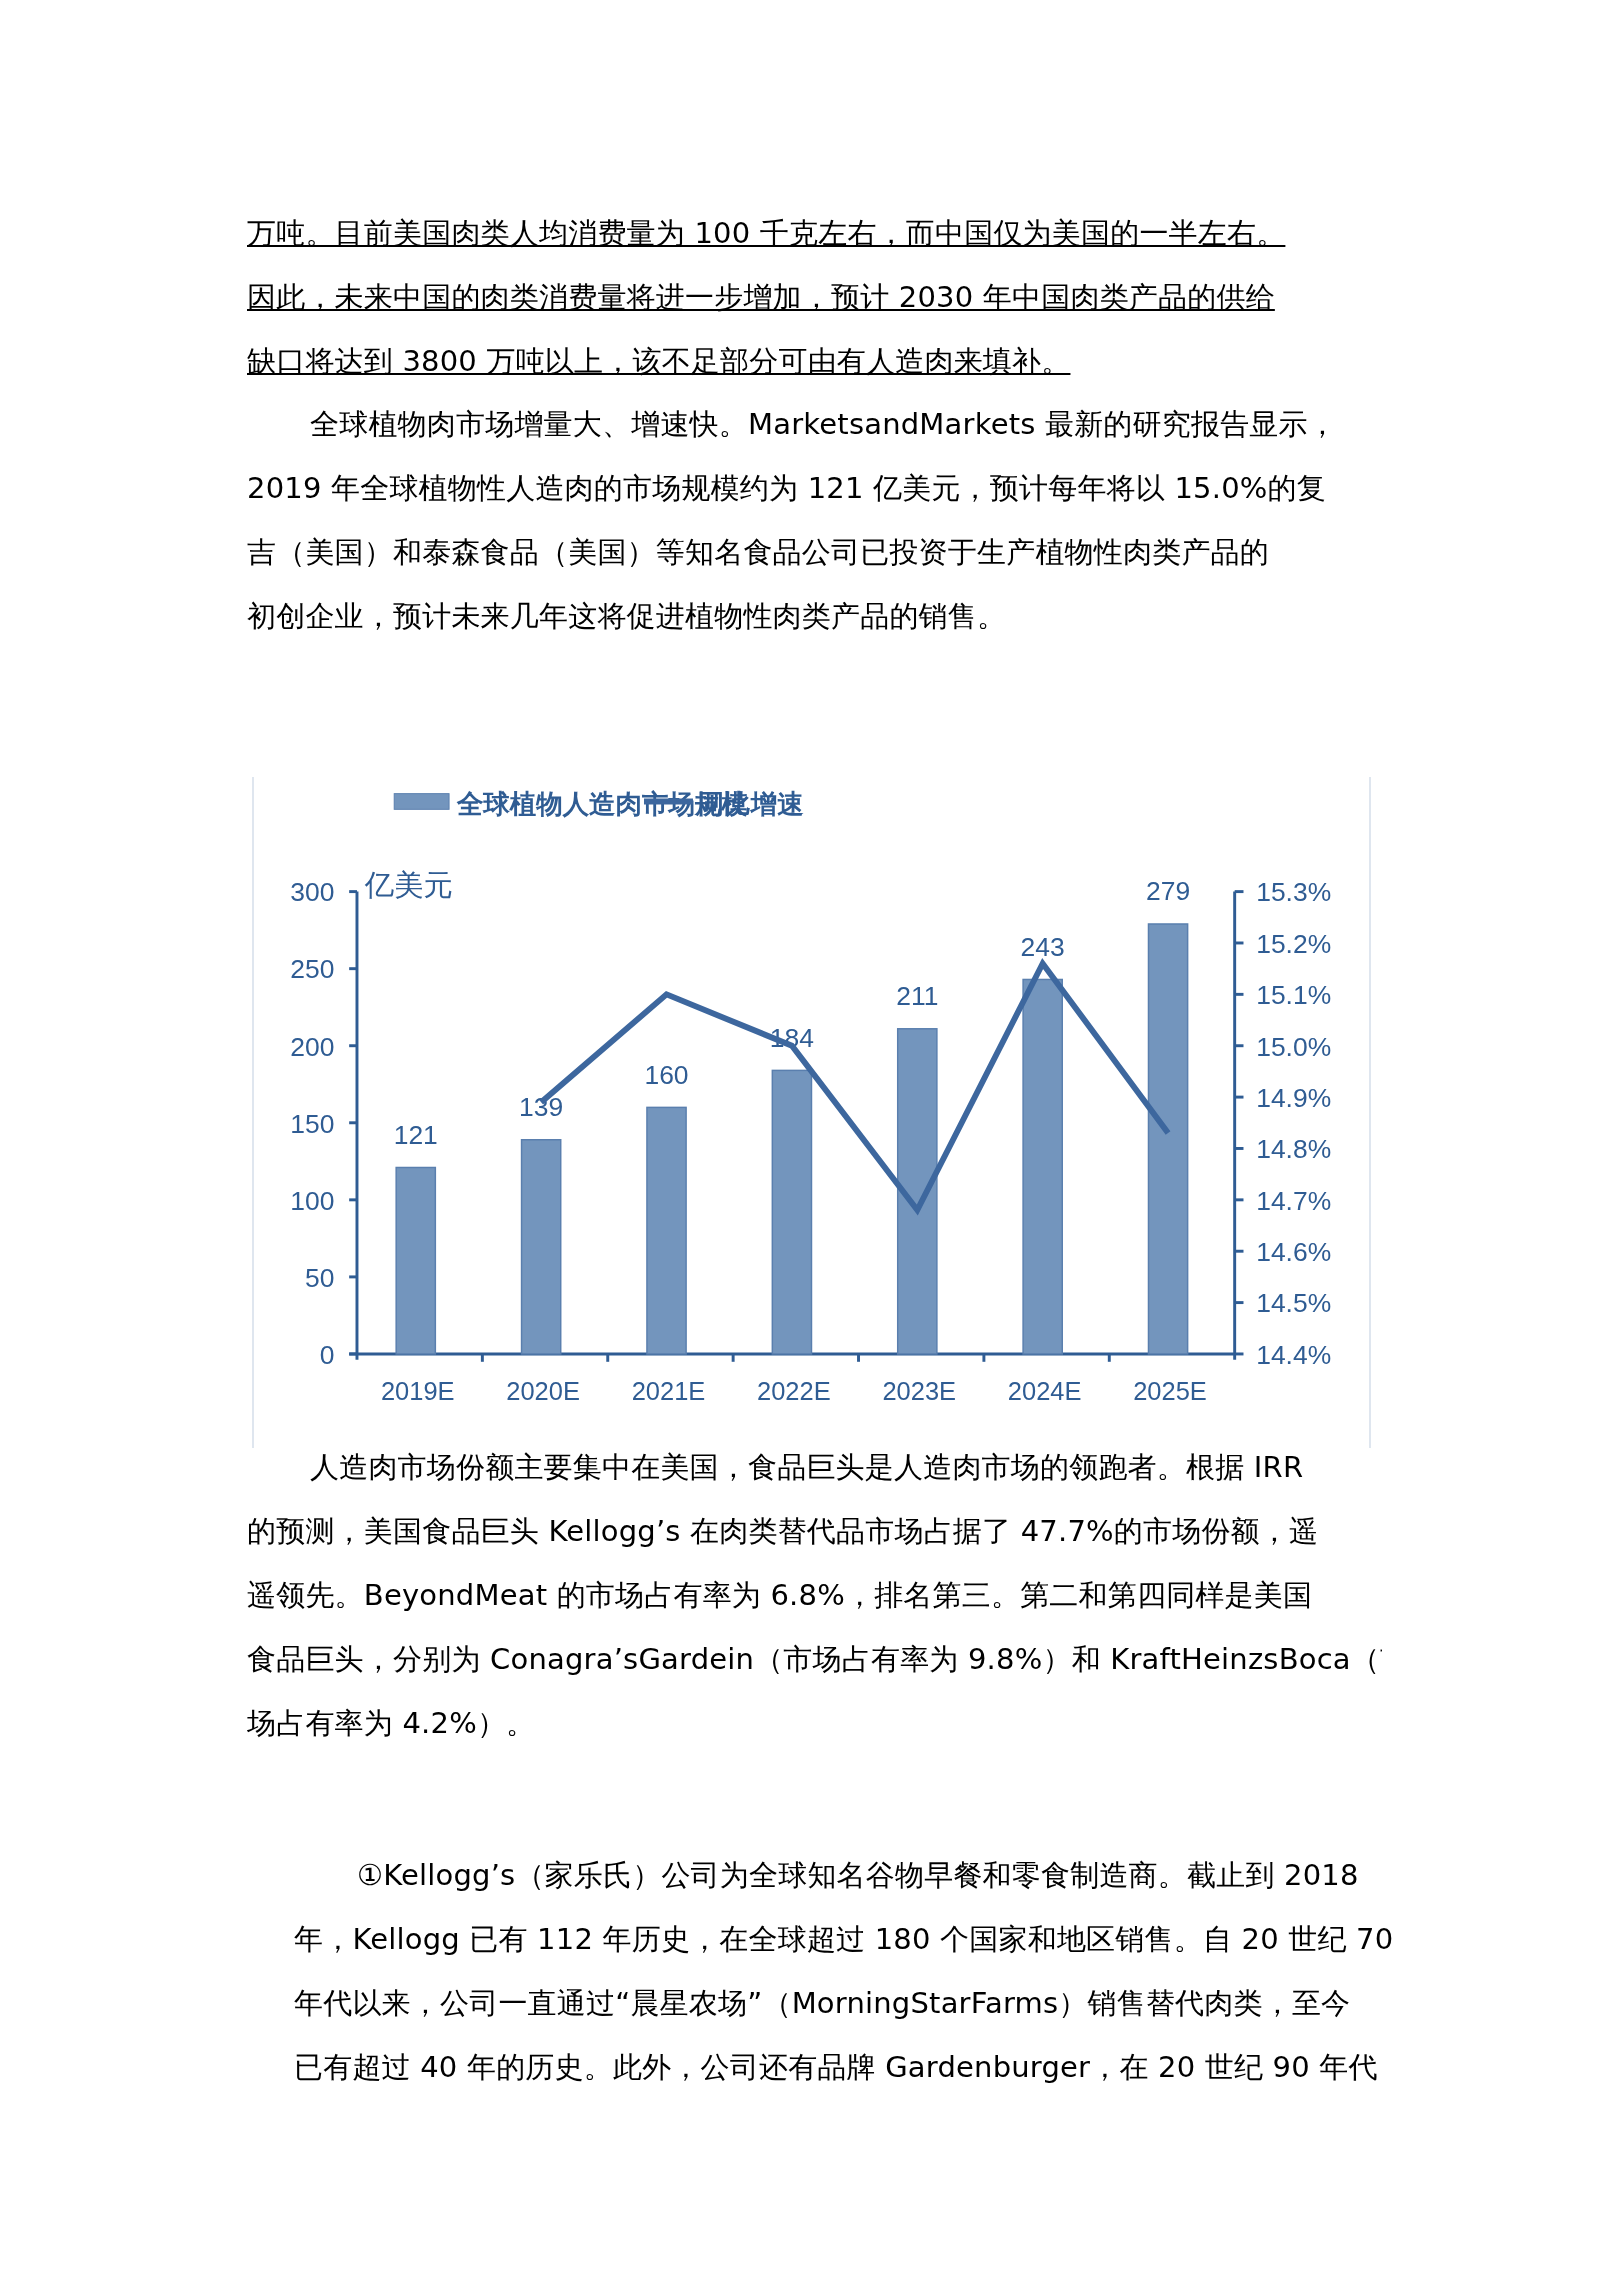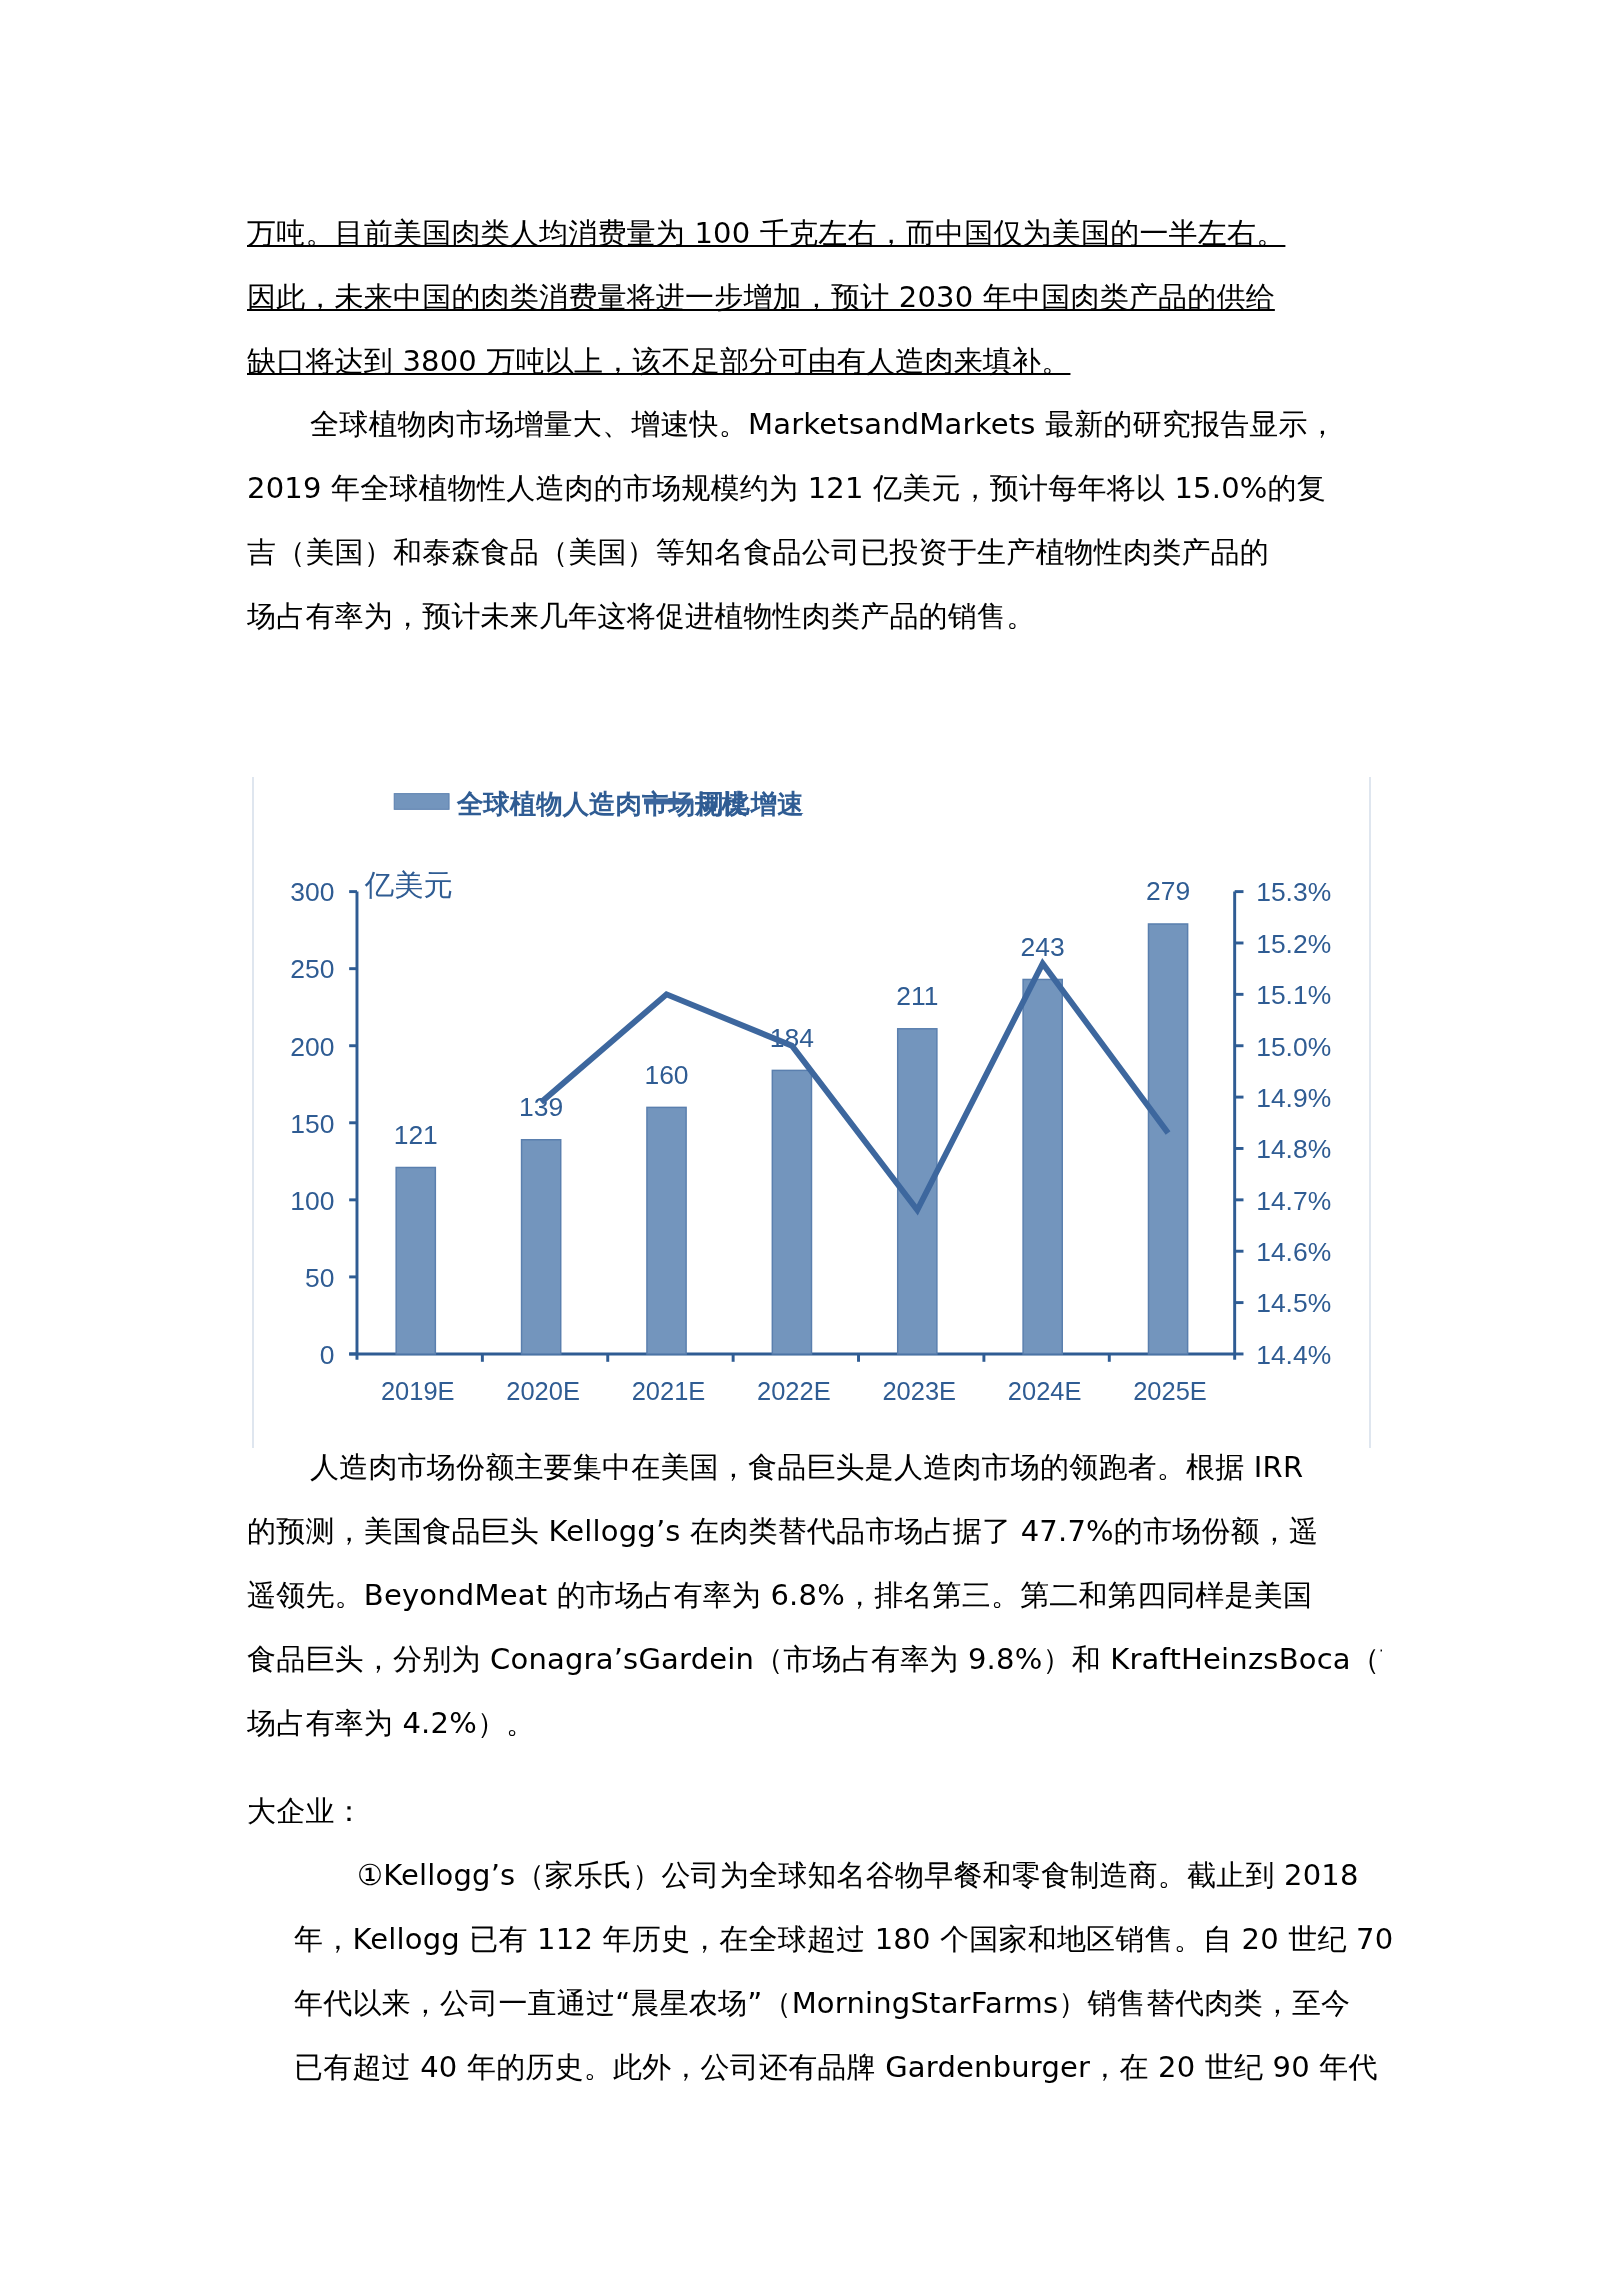--- a/index.html
+++ b/index.html
@@ -29,21 +29,21 @@
   <div class="para" id="p1">
     <span class="line">万吨。目前美国肉类人均消费量为 100 千克左右，而中国仅为美国的一半左右。</span>
     <span class="line">因此，未来中国的肉类消费量将进一步增加，预计 2030 年中国肉类产品的供给</span>
     <span class="line">缺口将达到 3800 万吨以上，该不足部分可由有人造肉来填补。</span>
   </div>
 
   <div class="para" id="p2">
     <span class="line indent">全球植物肉市场增量大、增速快。MarketsandMarkets 最新的研究报告显示，</span>
     <span class="line">2019 年全球植物性人造肉的市场规模约为 121 亿美元，预计每年将以 15.0%的复</span>
     <span class="line">吉（美国）和泰森食品（美国）等知名食品公司已投资于生产植物性肉类产品的</span>
-    <span class="line">场占有率为，预计未来几年这将促进植物性肉类产品的销售。</span>
+    <span class="line">初创企业，预计未来几年这将促进植物性肉类产品的销售。</span>
   </div>
 
   <div class="chart-box">
     <svg class="chart-svg" id="chart-svg" width="1115" height="671" viewBox="0 0 1138 685">
         <rect x="143" y="17" width="56" height="16" fill="#7395bd" stroke="#5a7fae" stroke-width="1"></rect>
         <text x="207" y="37" font-size="27" font-weight="bold">全球植物人造肉市场规模</text>
         <line x1="398" y1="25" x2="448" y2="25" stroke="#3d679e" stroke-width="6"></line>
         <text x="453" y="37" font-size="27" font-weight="bold">同比增速</text>
         <text x="113" y="120" font-size="30">亿美元</text>
         <line x1="105" y1="117" x2="105" y2="595" stroke="#2f5c93" stroke-width="3"></line>
@@ -115,23 +115,20 @@
   </div>
 
   <div class="para" id="p3">
     <span class="line indent">人造肉市场份额主要集中在美国，食品巨头是人造肉市场的领跑者。根据 IRR</span>
     <span class="line">的预测，美国食品巨头 Kellogg’s 在肉类替代品市场占据了 47.7%的市场份额，遥</span>
     <span class="line">遥领先。BeyondMeat 的市场占有率为 6.8%，排名第三。第二和第四同样是美国</span>
     <span class="line">食品巨头，分别为 Conagra’sGardein（市场占有率为 9.8%）和 KraftHeinzsBoca（市</span>
     <span class="line">场占有率为 4.2%）。</span>
   </div>
 
-  <div class="para" id="p4">
-    <span class="line">大企业：</span>
-  </div>
 
   <div class="para" id="p5">
     <span class="line indent">①Kellogg’s（家乐氏）公司为全球知名谷物早餐和零食制造商。截止到 2018</span>
     <span class="line">年，Kellogg 已有 112 年历史，在全球超过 180 个国家和地区销售。自 20 世纪 70</span>
     <span class="line">年代以来，公司一直通过“晨星农场”（MorningStarFarms）销售替代肉类，至今</span>
     <span class="line">已有超过 40 年的历史。此外，公司还有品牌 Gardenburger，在 20 世纪 90 年代</span>
   </div>
 
 </div>
 

